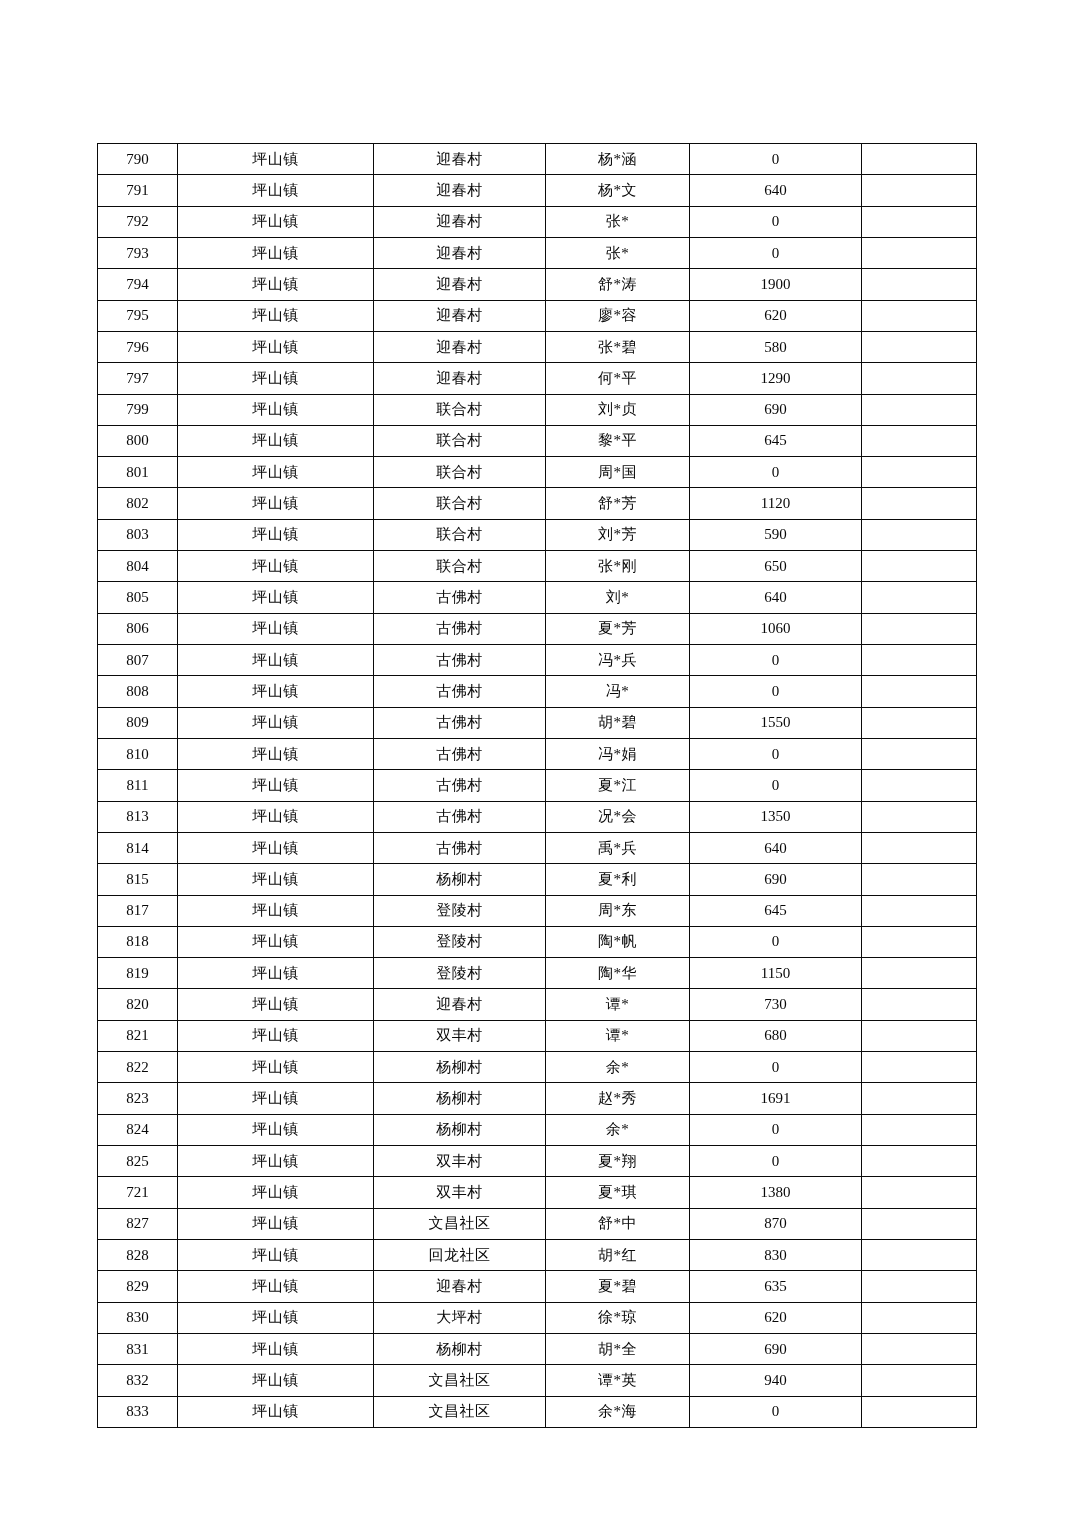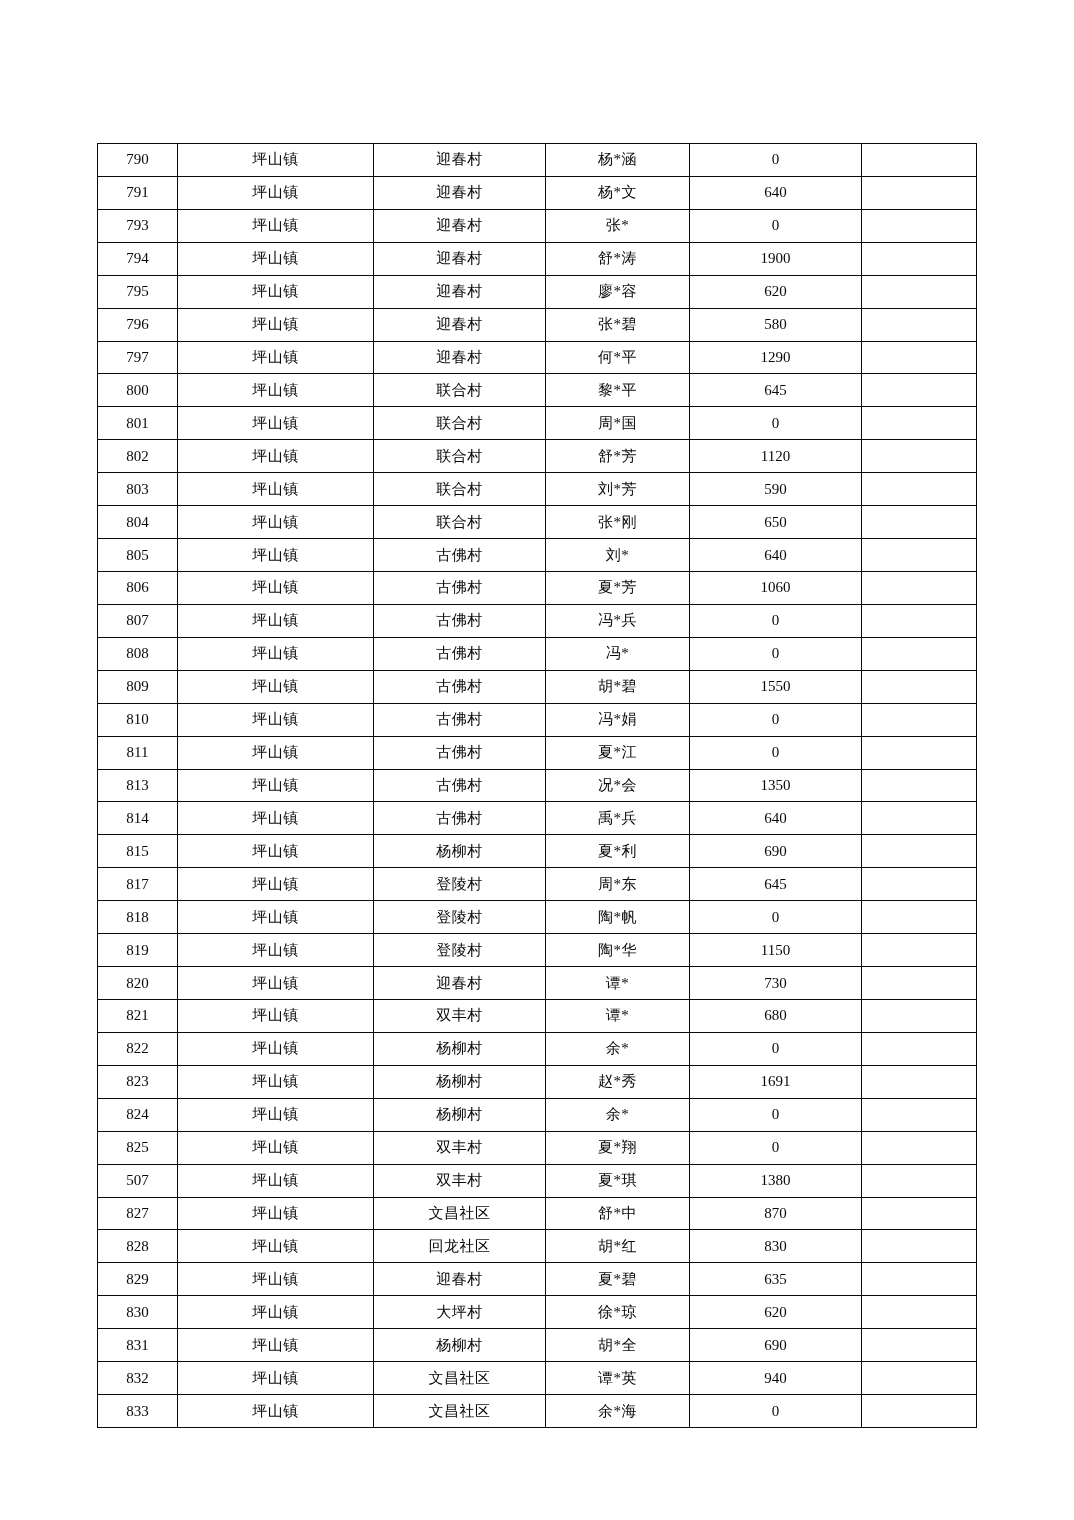--- a/index.html
+++ b/index.html
@@ -72,20 +72,28 @@
 
   <tr>
     <td class="c-index">791</td>
     <td class="c-town">坪山镇</td>
     <td class="c-village">迎春村</td>
     <td class="c-name">杨*文</td>
     <td class="c-amount">640</td>
     <td class="c-remark"></td>
   </tr>
 
+  <tr>
+    <td class="c-index">792</td>
+    <td class="c-town">坪山镇</td>
+    <td class="c-village">迎春村</td>
+    <td class="c-name">张*</td>
+    <td class="c-amount">0</td>
+    <td class="c-remark"></td>
+  </tr>
 
   <tr>
     <td class="c-index">793</td>
     <td class="c-town">坪山镇</td>
     <td class="c-village">迎春村</td>
     <td class="c-name">张*</td>
     <td class="c-amount">0</td>
     <td class="c-remark"></td>
   </tr>
 
@@ -119,20 +127,28 @@
   <tr>
     <td class="c-index">797</td>
     <td class="c-town">坪山镇</td>
     <td class="c-village">迎春村</td>
     <td class="c-name">何*平</td>
     <td class="c-amount">1290</td>
     <td class="c-remark"></td>
   </tr>
 
 
+  <tr>
+    <td class="c-index">799</td>
+    <td class="c-town">坪山镇</td>
+    <td class="c-village">联合村</td>
+    <td class="c-name">刘*贞</td>
+    <td class="c-amount">690</td>
+    <td class="c-remark"></td>
+  </tr>
 
   <tr>
     <td class="c-index">800</td>
     <td class="c-town">坪山镇</td>
     <td class="c-village">联合村</td>
     <td class="c-name">黎*平</td>
     <td class="c-amount">645</td>
     <td class="c-remark"></td>
   </tr>
 
@@ -339,21 +355,21 @@
   <tr>
     <td class="c-index">825</td>
     <td class="c-town">坪山镇</td>
     <td class="c-village">双丰村</td>
     <td class="c-name">夏*翔</td>
     <td class="c-amount">0</td>
     <td class="c-remark"></td>
   </tr>
 
   <tr>
-    <td class="c-index">507</td>
+    <td class="c-index">721</td>
     <td class="c-town">坪山镇</td>
     <td class="c-village">双丰村</td>
     <td class="c-name">夏*琪</td>
     <td class="c-amount">1380</td>
     <td class="c-remark"></td>
   </tr>
 
   <tr>
     <td class="c-index">827</td>
     <td class="c-town">坪山镇</td>

